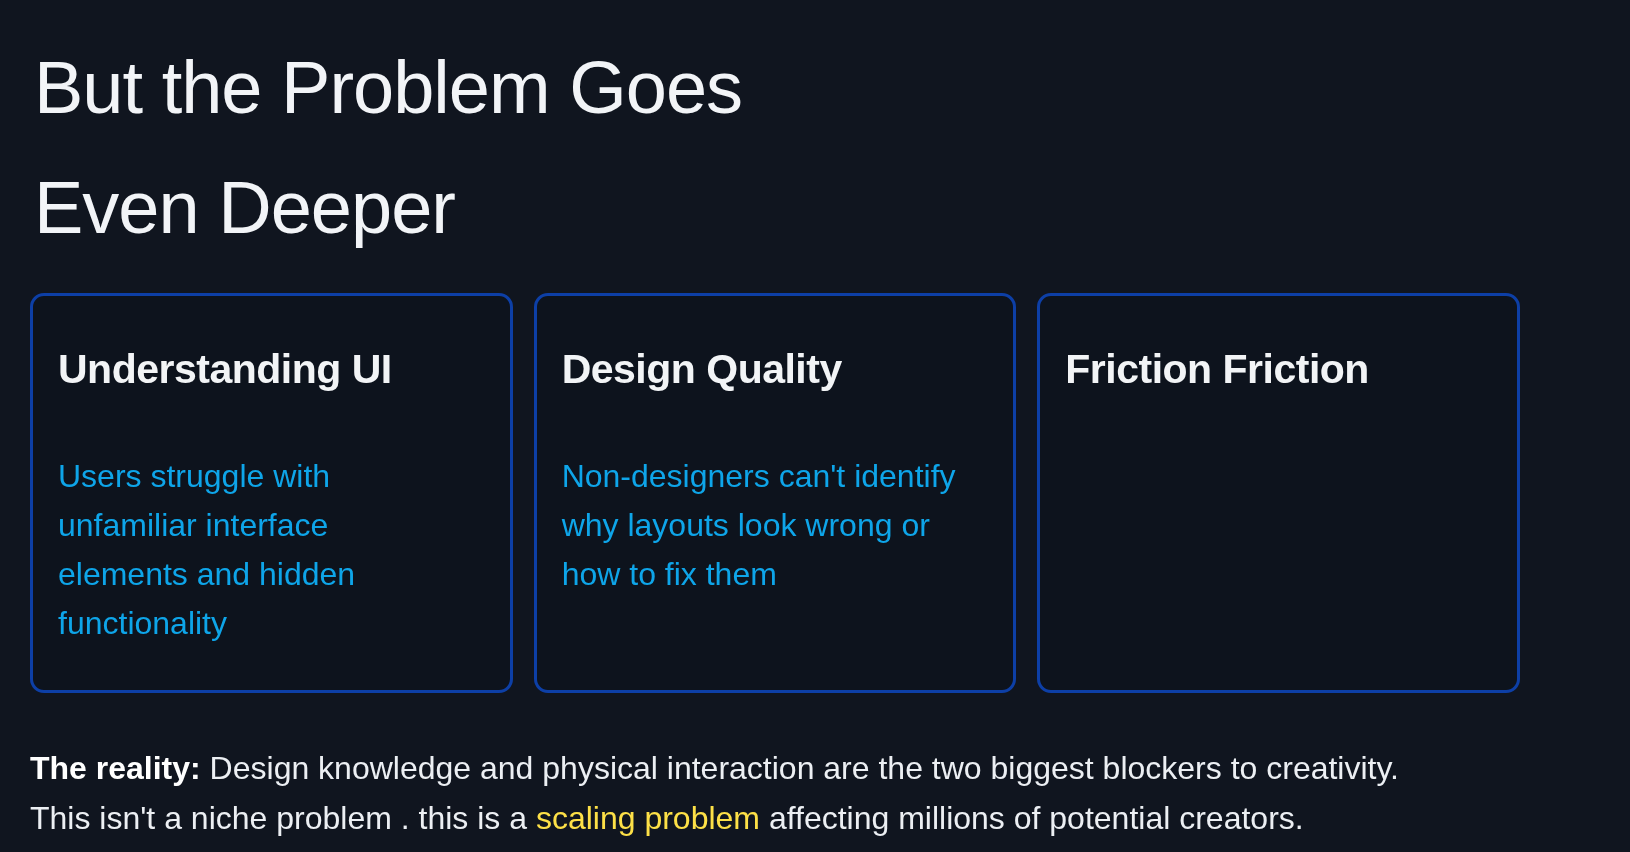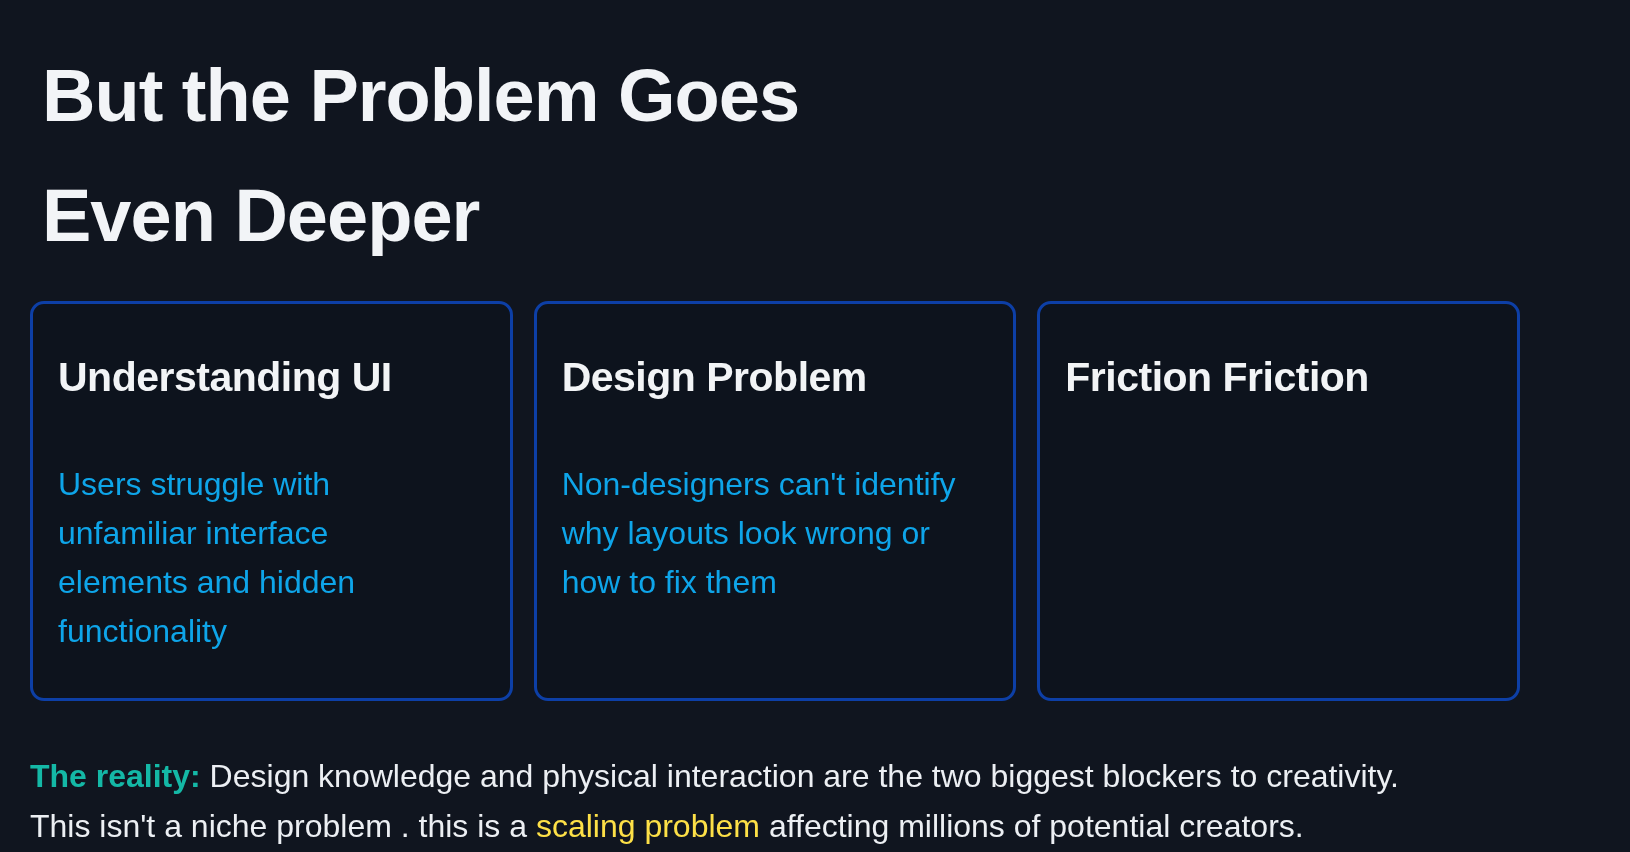--- a/index.html
+++ b/index.html
@@ -11,25 +11,25 @@
   .page {
     position: relative;
     width: 1630px;
     height: 852px;
     background: #10151f;
     overflow: hidden;
     box-sizing: border-box;
     padding: 24px 30px 0 30px;
   }
   .headline {
-    margin: 12px;
+    margin: 4px;
     color: #f2f4f7;
     font-size: 74px;
     line-height: 120px;
-    font-weight: 700;
+    font-weight: 400;
     letter-spacing: -1px;
   }
   .cards-row {
     display: grid;
     grid-template-columns: repeat(3, 1fr);
     gap: 21px;
     width: 1490px;
     margin-top: 25px;
   }
   .card {
@@ -59,21 +59,21 @@
   .footer-paragraph {
     margin: 50px 0 0 0;
     width: 1520px;
     color: #eceff3;
     font-size: 32px;
     line-height: 50px;
     font-weight: 400;
   }
   .footer-paragraph strong {
     font-weight: 700;
-    color: #14b8a6;
+    color: #ffffff;
   }
   .footer-link {
     color: #fde047;
     text-decoration: none;
     cursor: pointer;
   }
 </style>
 </head>
 <body>
 
@@ -85,21 +85,21 @@
 
     <div class="card">
       <h2 class="card-title">Understanding UI</h2>
       <p class="card-body">Users struggle with
 unfamiliar interface
 elements and hidden
 functionality</p>
     </div>
 
     <div class="card">
-      <h2 class="card-title">Design Problem</h2>
+      <h2 class="card-title">Design Quality</h2>
       <p class="card-body">Non-designers can't identify
 why layouts look wrong or
 how to fix them</p>
     </div>
 
     <div class="card">
       <h2 class="card-title">Friction Friction</h2>
     </div>
 
   </div>

